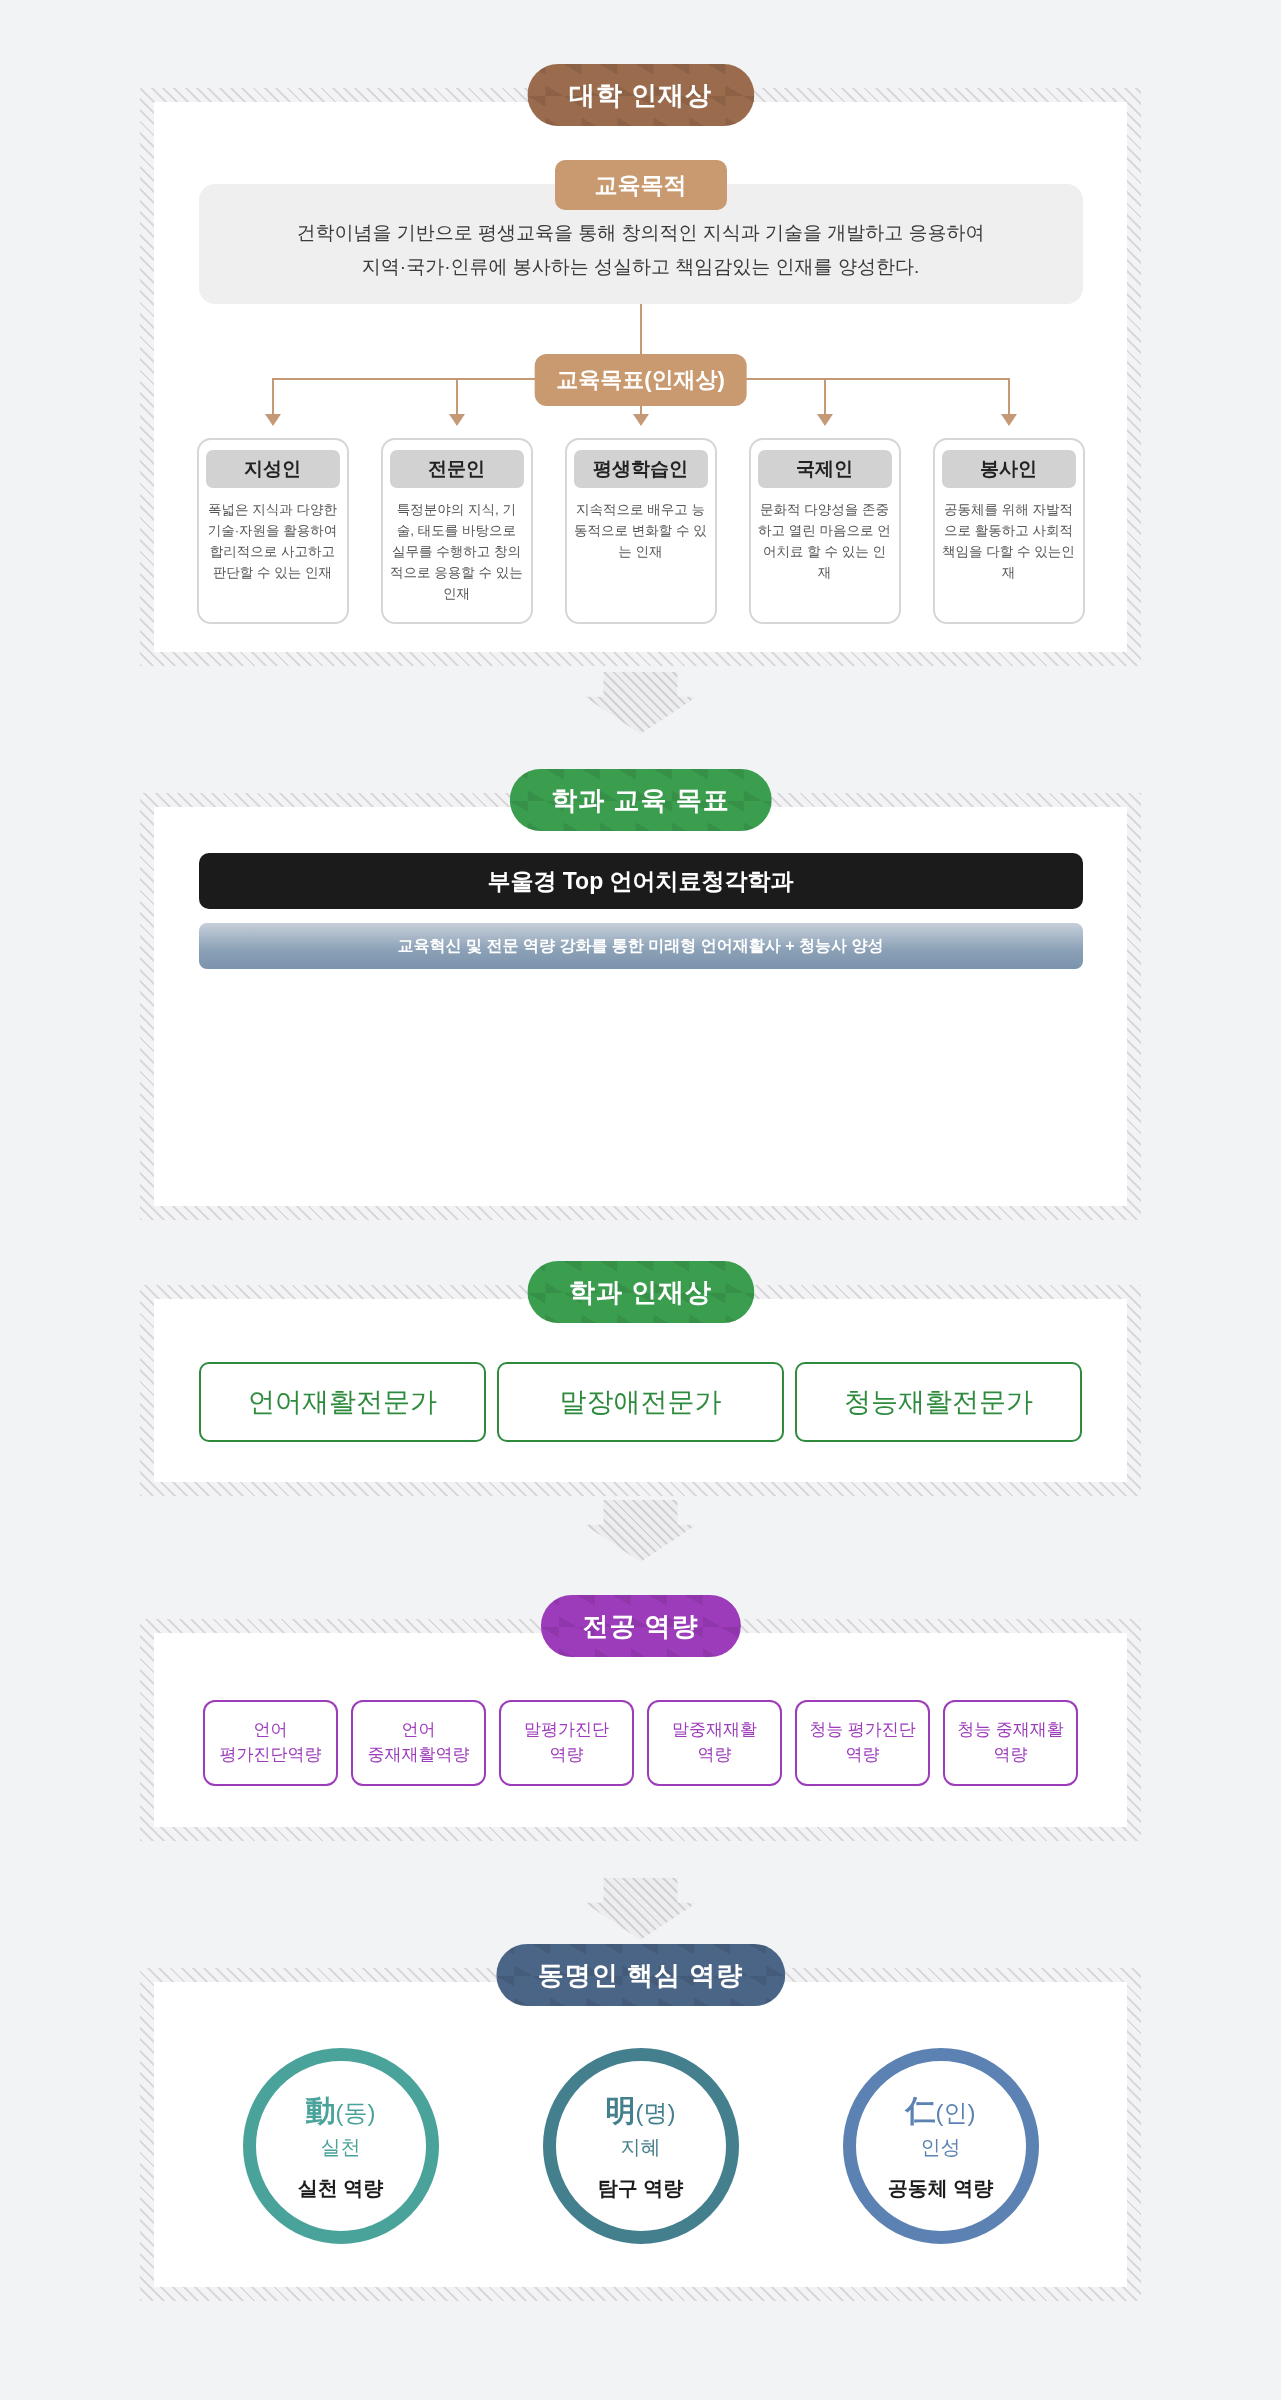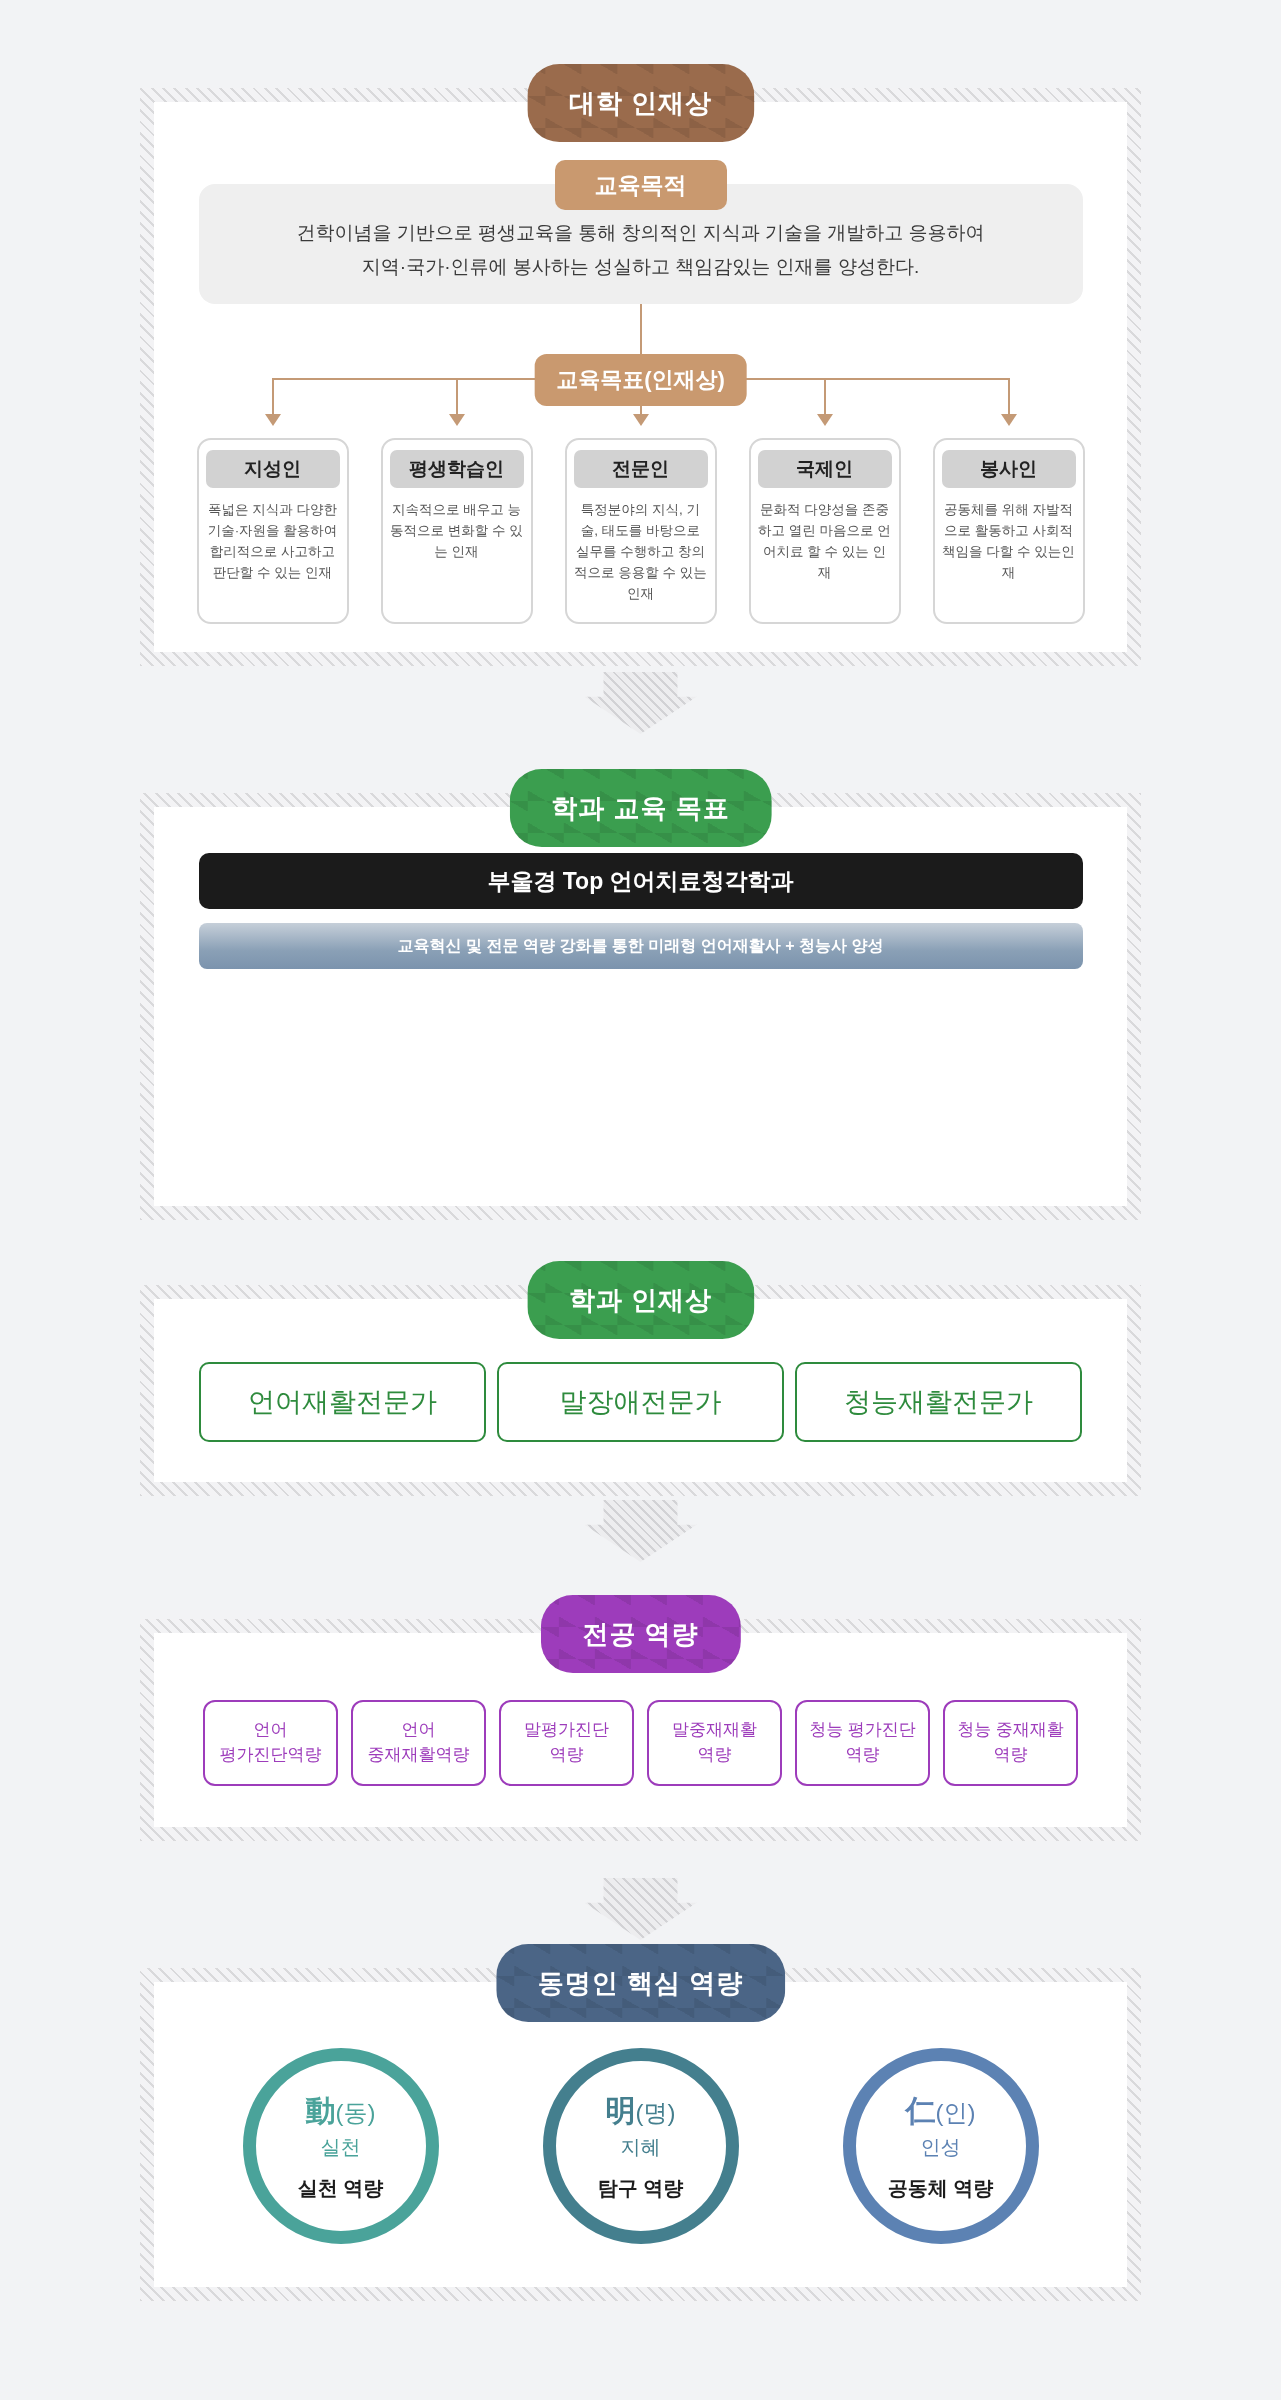--- a/index.html
+++ b/index.html
@@ -6,21 +6,21 @@
   body{font-family:"Liberation Sans","DejaVu Sans",sans-serif;}
   .page{position:relative;width:1281px;height:2400px;background:#f2f3f5;overflow:hidden;}
 
   
   .panel{position:absolute;left:140px;width:1001px;box-sizing:border-box;
     background:repeating-linear-gradient(45deg,#d9d9db 0 2px,#f3f3f5 2px 8px);}
   .panel-inner{position:absolute;inset:14px;background:#ffffff;}
 
   
   .badge{position:absolute;top:-24px;left:50%;transform:translateX(-50%);
-    height:62px;padding:8px 42px;border-radius:32px;display:flex;align-items:center;justify-content:center;
+    height:62px;padding:0 42px;border-radius:32px;display:flex;align-items:center;justify-content:center;
     color:#fff;font-weight:bold;font-size:26px;letter-spacing:1px;white-space:nowrap;z-index:5;
     background-image:
       conic-gradient(from -60deg at 50% 33%, rgba(0,0,0,0.09) 0 60deg, transparent 0 360deg),
       conic-gradient(from 120deg at 50% 67%, rgba(0,0,0,0.09) 0 60deg, transparent 0 360deg);
     background-size:36px 32px;}
   .badge-brown{background-color:#9a6b4c;}
   .badge-green{background-color:#3b9e4f;}
   .badge-purple{background-color:#9d3cbb;}
   .badge-slate{background-color:#4b6586;}
 
@@ -122,26 +122,26 @@
         <div class="tree-arrow a4"></div>
         <div class="tree-arrow a5"></div>
         <div class="tree-badge">교육목표(인재상)</div>
       </div>
       <div class="talent-row">
         <div class="talent-card">
           <div class="talent-title">지성인</div>
           <div class="talent-desc">폭넓은 지식과 다양한 기술·자원을 활용하여 합리적으로 사고하고 판단할 수 있는 인재</div>
         </div>
         <div class="talent-card">
+          <div class="talent-title">전문인</div>
+          <div class="talent-desc">특정분야의 지식, 기술, 태도를 바탕으로 실무를 수행하고 창의적으로 응용할 수 있는 인재</div>
+        </div>
+        <div class="talent-card">
           <div class="talent-title">평생학습인</div>
           <div class="talent-desc">지속적으로 배우고 능동적으로 변화할 수 있는 인재</div>
-        </div>
-        <div class="talent-card">
-          <div class="talent-title">전문인</div>
-          <div class="talent-desc">특정분야의 지식, 기술, 태도를 바탕으로 실무를 수행하고 창의적으로 응용할 수 있는 인재</div>
         </div>
         <div class="talent-card">
           <div class="talent-title">국제인</div>
           <div class="talent-desc">문화적 다양성을 존중하고 열린 마음으로 언어치료 할 수 있는 인재</div>
         </div>
         <div class="talent-card">
           <div class="talent-title">봉사인</div>
           <div class="talent-desc">공동체를 위해 자발적으로 활동하고 사회적 책임을 다할 수 있는인재</div>
         </div>
       </div>

